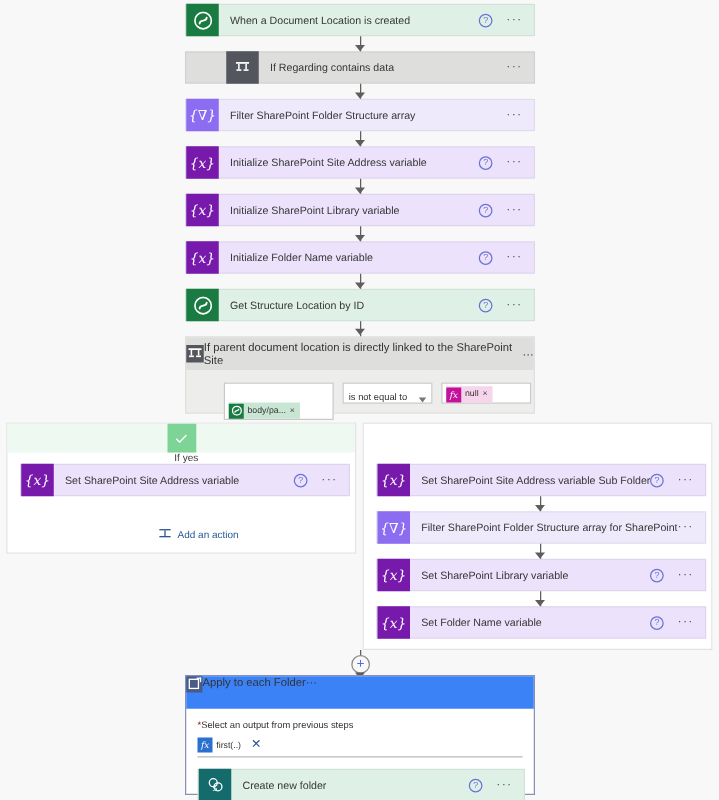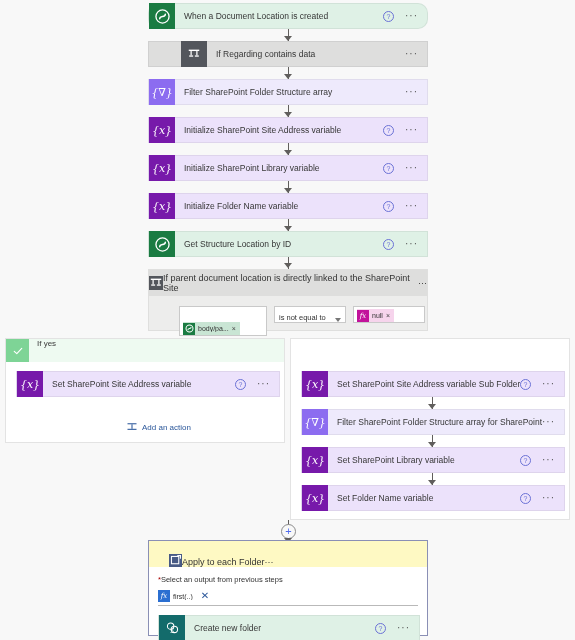--- a/index.html
+++ b/index.html
@@ -156,21 +156,21 @@
 
   
   .branch {
     position: absolute;
     background: #ffffff;
     border: 1px solid #e3e3e3;
     box-sizing: border-box;
   }
   .branch-head {
     height: 23px;
-    display: flex; 
+    display: flex; align-items: center; flex-direction: column;
   }
   .branch-head .bico {
     width: 23px; height: 23px;
     flex: 0 0 23px;
     display:flex; align-items:center; justify-content:center;
     color: #ffffff; font-size: 11px; line-height: 1;
   }
   .branch-head .blabel {
     padding-left: 8px; font-size: 8px; color: #3a3a3a;
   }
@@ -192,23 +192,22 @@
 
   
   .foreach {
     position: absolute;
     background: #ffffff;
     border: 1px solid #8a8fb5;
     box-sizing: border-box;
   }
   .foreach-head {
     height: 26px;
-    display: flex; align-items: flex-end;
-    background: #fef9c3;
-    padding-left: 20px;
+    display: flex; align-items: flex-start;
+    background: #3b82f6;
   }
   .foreach-body { padding: 8px 9px 9px 9px; }
   .req-label { font-size: 7.5px; color: #333; margin-bottom: 3px; }
   .req-label .star { color: #a80000; }
   .input-line {
     height: 18px;
     border-bottom: 1px solid #b9b9b9;
     display: flex; align-items: center;
     background: #ffffff;
   }
@@ -227,21 +226,21 @@
     line-height: 13px;
     text-align: center;
     box-sizing: border-box;
   }
 </style>
 </head>
 <body>
 
 <div class="canvas">
 
-  <div class="card c-green" style="left:148px; top:3px; width:280px;border-radius:10px;">
+  <div class="card c-green" style="left:148px; top:3px; width:280px;">
     <div class="ico i-dataverse">
       <svg class="glyph" width="15" height="15" viewBox="0 0 16 16">
         <circle cx="8" cy="8" r="7" fill="none" stroke="#fff" stroke-width="1.4"></circle>
         <path d="M5 10.5 C5 6.5 11 9.5 11 5.5" fill="none" stroke="#fff" stroke-width="1.6" stroke-linecap="round"></path>
       </svg>
     </div>
     <div class="title">When a Document Location is created</div>
     <div class="info">?</div>
     <div class="dots">···</div>
   </div>

